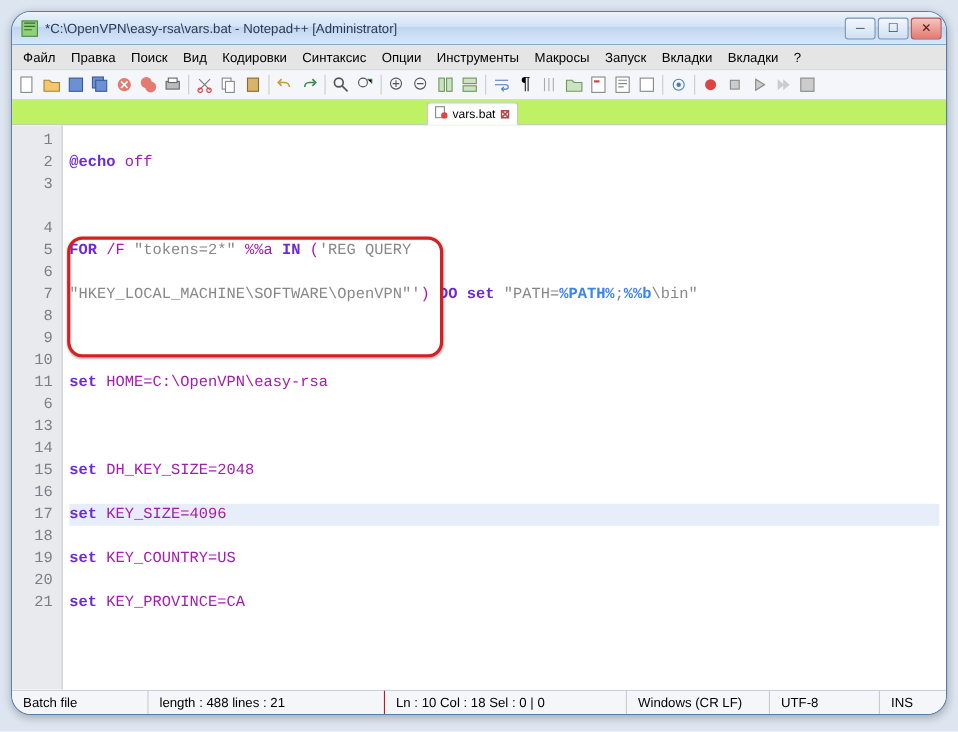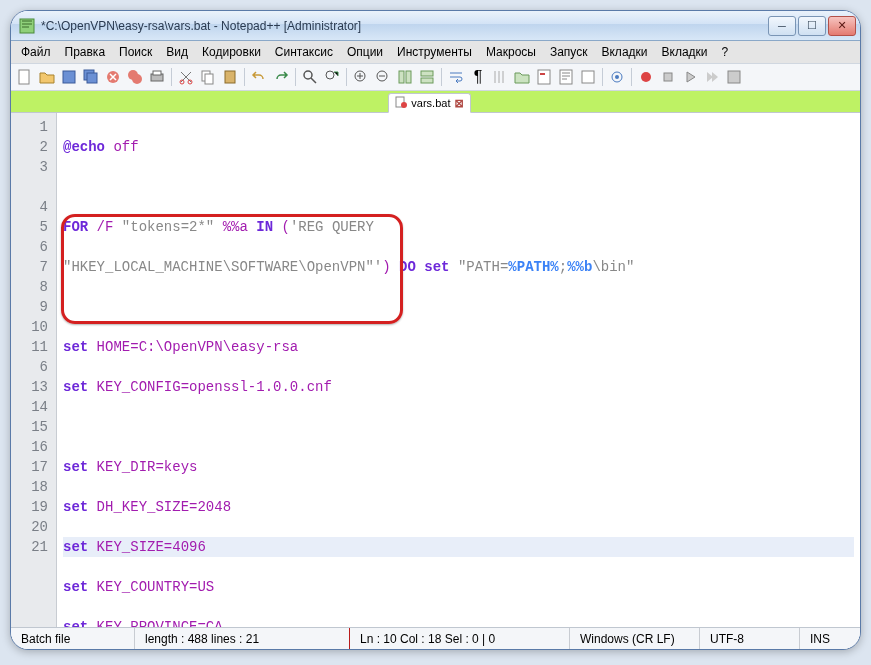--- a/index.html
+++ b/index.html
@@ -407,23 +407,21 @@
       <div>20</div>
       <div>21</div>
     </div>
     <div class="code">
 <div class="code-line"><span class="kw">@echo</span><span class="txt"> off</span></div>
 <div class="code-line"></div>
 <div class="code-line"><span class="kw">FOR</span><span class="txt"> /F </span><span class="gray">"tokens=2*"</span><span class="txt"> %%a </span><span class="kw">IN</span><span class="txt"> (</span><span class="gray">'REG QUERY</span></div>
 <div class="code-line"><span class="gray">"HKEY_LOCAL_MACHINE\SOFTWARE\OpenVPN"'</span><span class="txt">) </span><span class="kw">DO</span><span class="kw"> set </span><span class="gray">"PATH=</span><span class="green">%PATH%</span><span class="gray">;</span><span class="green">%%b</span><span class="gray">\bin"</span></div>
 <div class="code-line"></div>
 <div class="code-line"><span class="kw">set</span><span class="txt"> HOME=C:\OpenVPN\easy-rsa</span></div>
-<div class="code-line"><span class="kw">set</span><span class="txt"> KEY_CONFIG=openssl-1.0.0.cnf</span></div>
 <div class="code-line"></div>
-<div class="code-line"><span class="kw">set</span><span class="txt"> KEY_DIR=keys</span></div>
 <div class="code-line"><span class="kw">set</span><span class="txt"> DH_KEY_SIZE=2048</span></div>
 <div class="code-line lh"><span class="kw">set</span><span class="txt"> KEY_SIZE=4096</span></div>
 <div class="code-line"><span class="kw">set</span><span class="txt"> KEY_COUNTRY=US</span></div>
 <div class="code-line"><span class="kw">set</span><span class="txt"> KEY_PROVINCE=CA</span></div>
 
 
 
 
 
 

